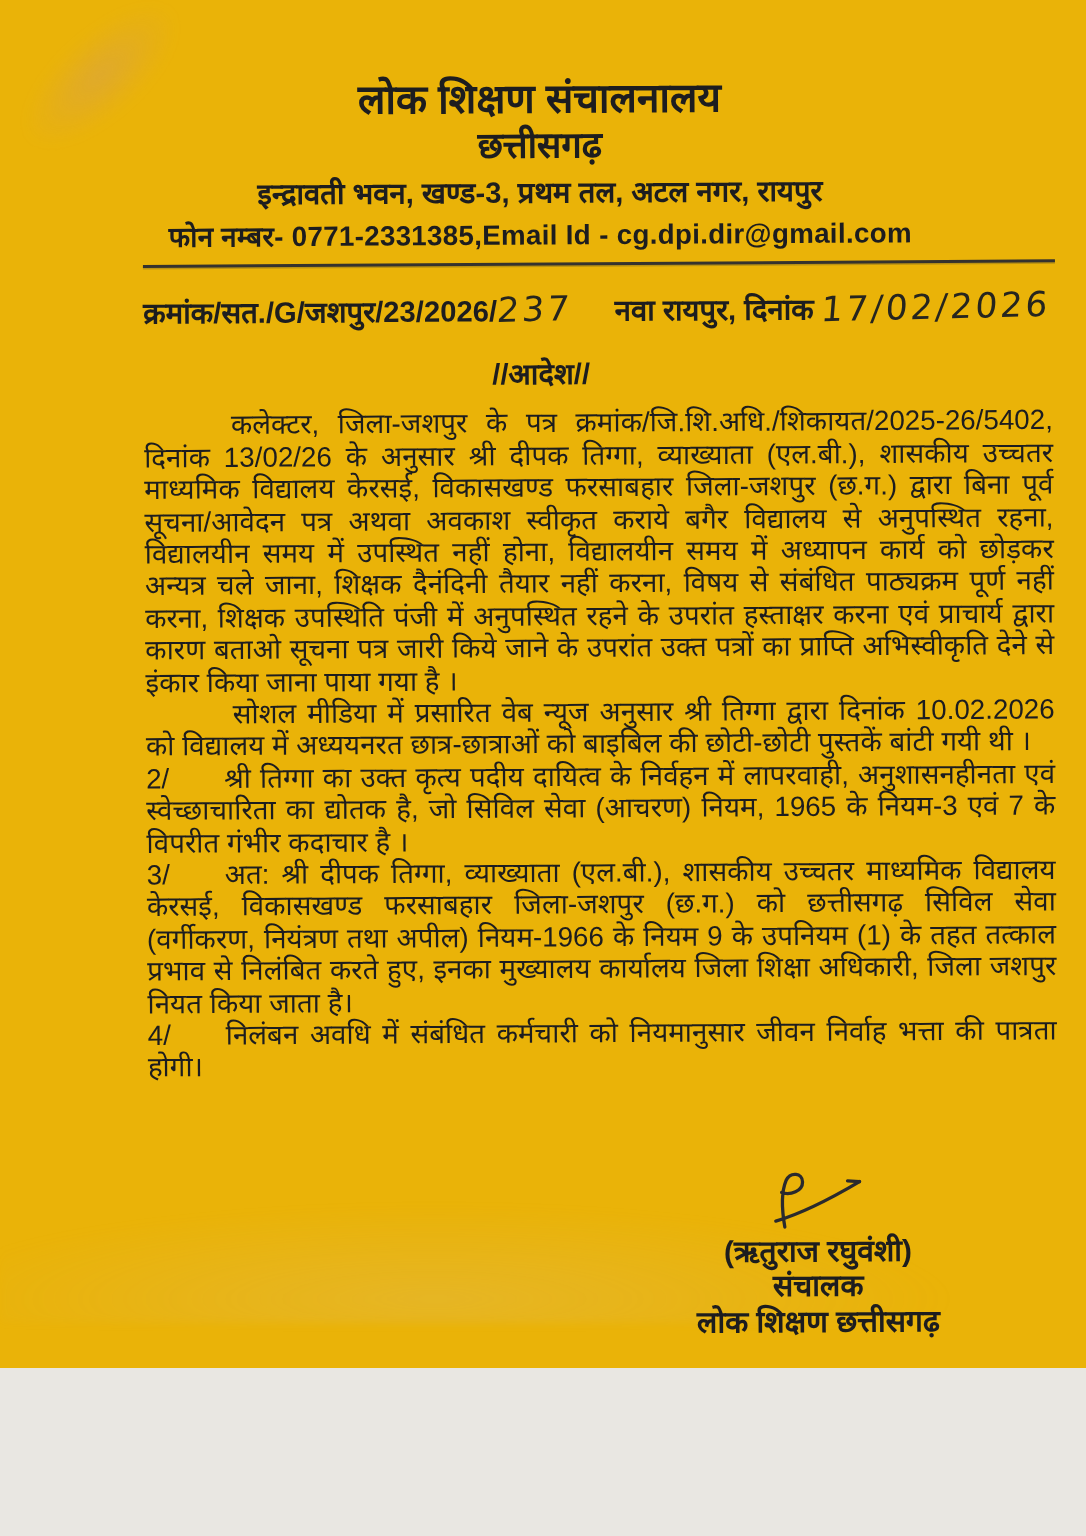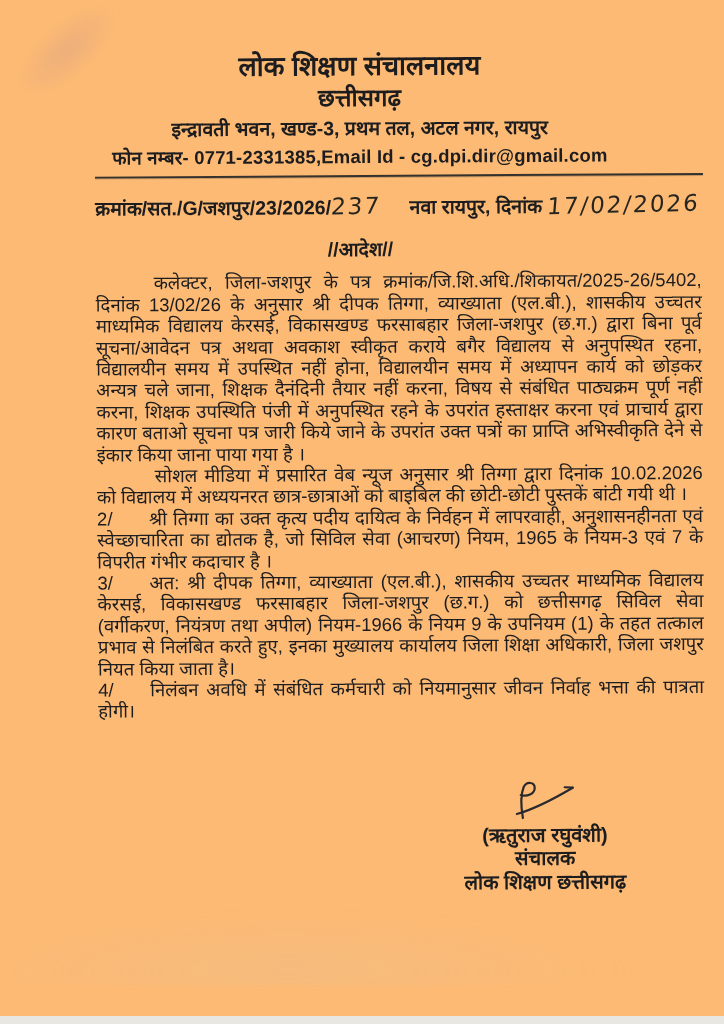--- a/index.html
+++ b/index.html
@@ -4,22 +4,22 @@
 <style>
   html,body{margin:0;padding:0;}
   body{
     width:724px;height:1024px;
     background:#e9e7e2;
     font-family:"Liberation Sans","DejaVu Sans",sans-serif;
     overflow:hidden;
   }
   .page{
     position:relative;
-    width:724px;height:1016px;
-    background:#fdba74;
+    width:724px;height:912px;
+    background:#eab308;
     color:#1d1d1f;
     overflow:hidden;
   }
   
   .smudge-topleft{
     position:absolute;top:14px;left:-18px;width:170px;height:72px;
     background:radial-gradient(closest-side,rgba(193,143,143,0.28),rgba(193,143,143,0) 75%);
     transform:rotate(-42deg);
     filter:blur(4px);
     pointer-events:none;

